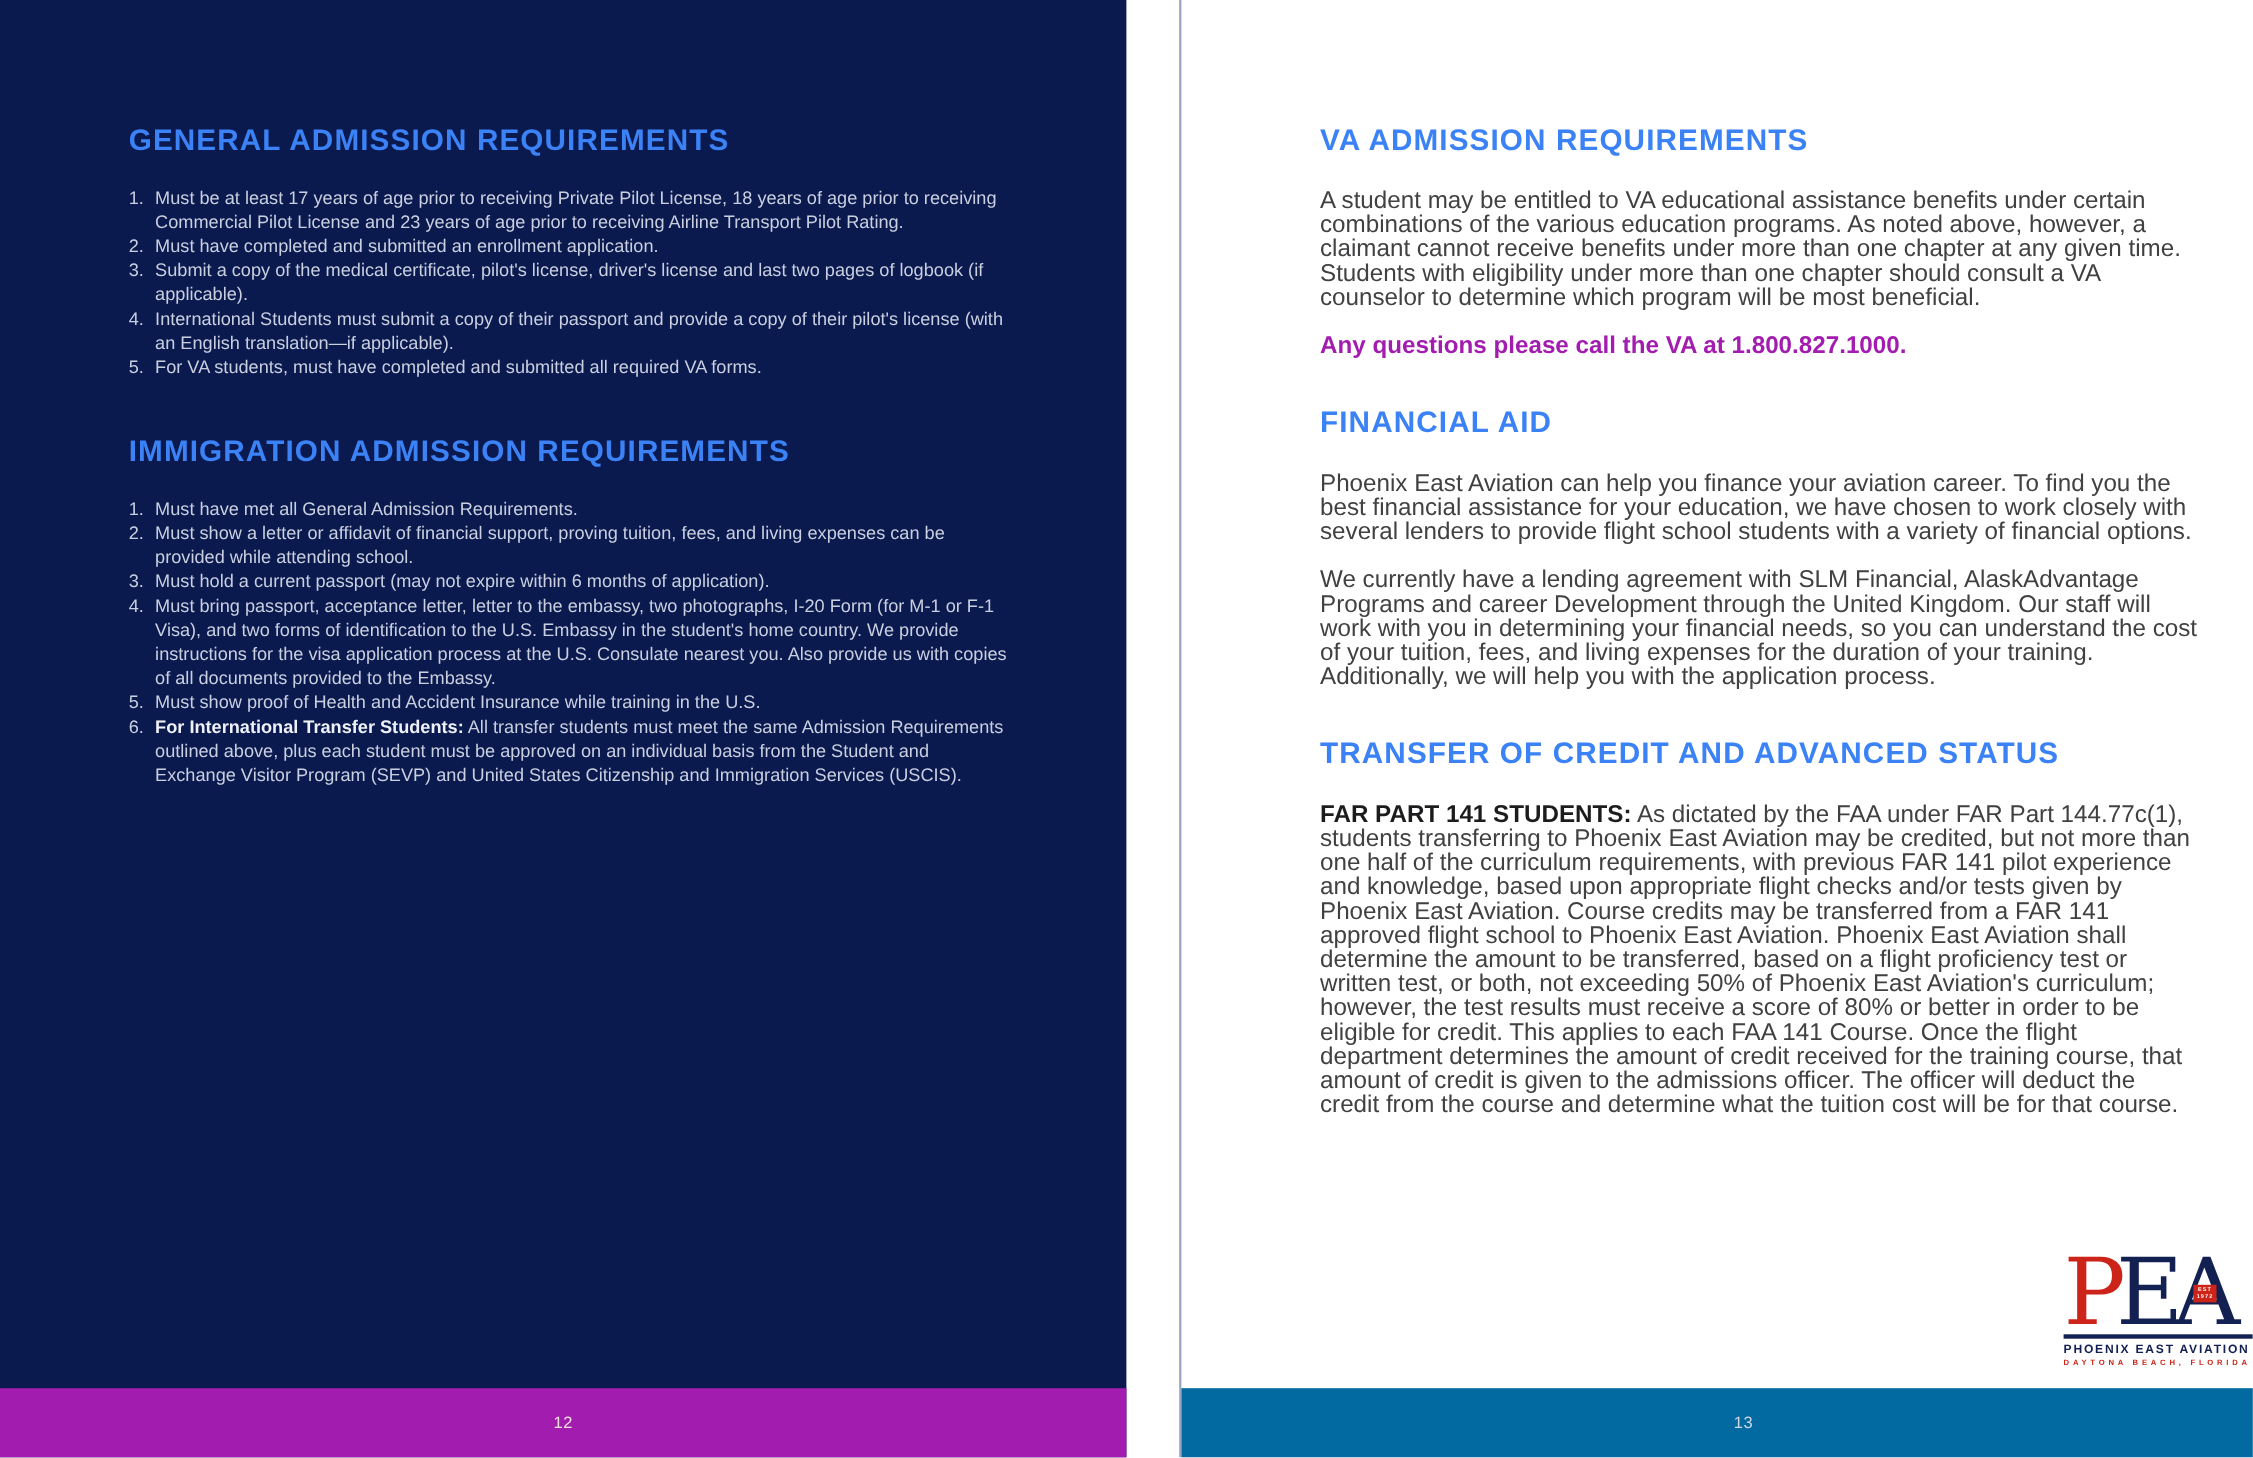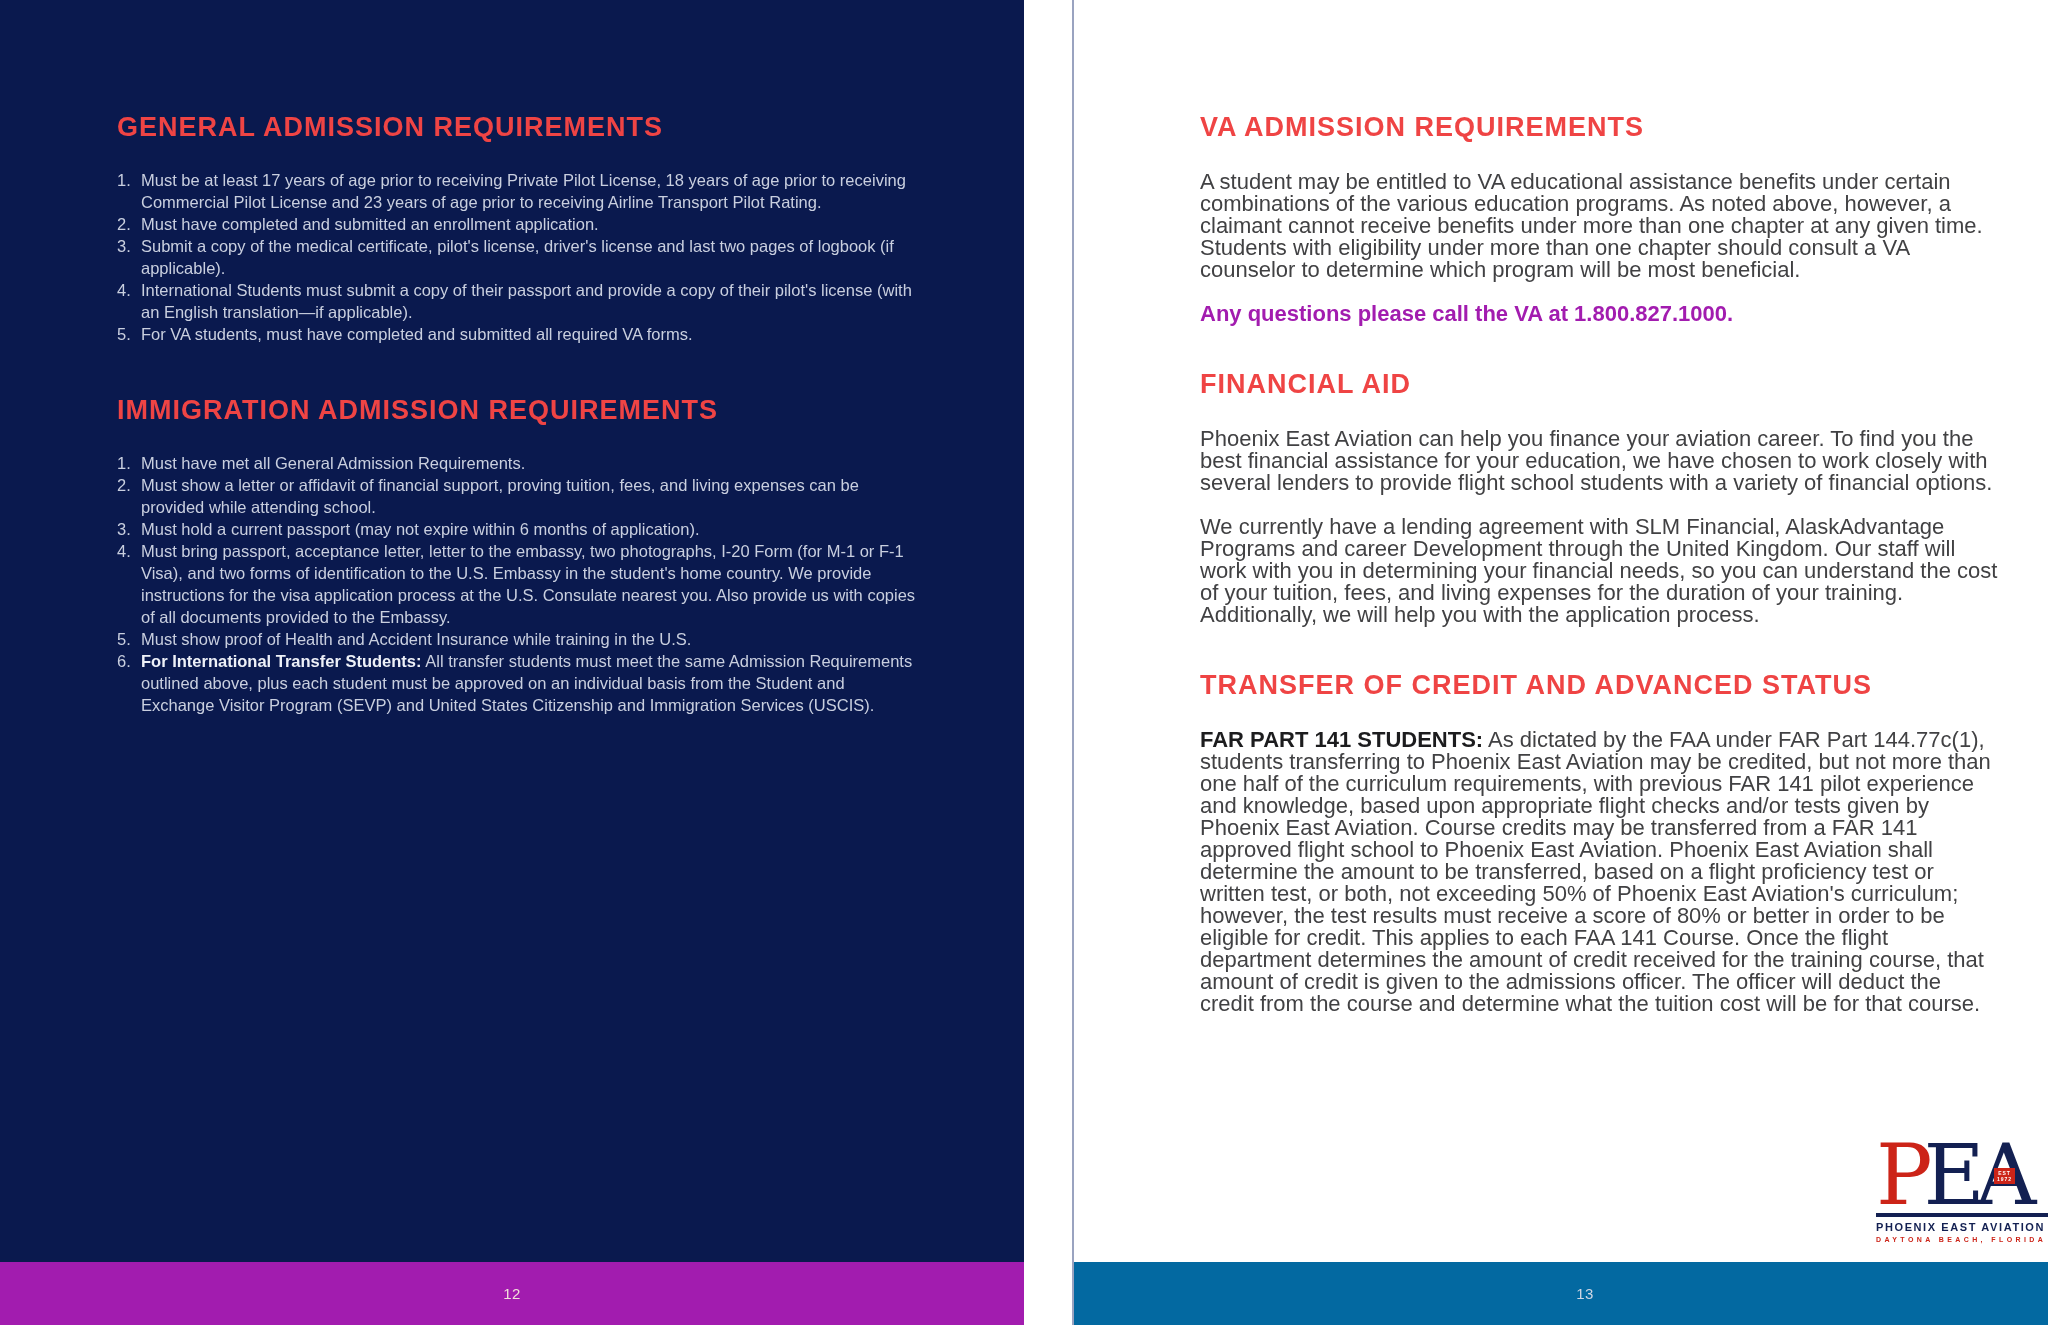--- a/index.html
+++ b/index.html
@@ -6,21 +6,21 @@
   body { font-family:"Liberation Sans", sans-serif; }
   .spread { position:relative; width:2048px; height:1325px; overflow:hidden; background:#ffffff; }
 
   
   .page { position:absolute; top:0; height:1325px; width:1024px; }
   .page-left  { left:0; background:#0a194e; }
   .page-right { left:1072px; background:#ffffff; border-left:2px solid #9aa3c0; }
 
   
   .content-left { position:absolute; left:117px; top:112px; width:800px; }
-  h2.sect { font-size:27px; font-weight:600; letter-spacing:1px; color:#ef4444; }
+  h2.sect { font-size:27px; font-weight:600; letter-spacing:1px; color:#3b82f6; }
   .content-left h2.sect { margin-bottom:26px; }
   .content-left h2.sect.second { margin-top:50px; }
 
   ol.reqs { list-style:none; }
   ol.reqs li { position:relative; padding-left:24px; font-size:16.5px; line-height:22px; color:#c9cfdf; }
   ol.reqs li .num { position:absolute; left:0; top:0; }
   ol.reqs li .lead { font-weight:700; color:#eef1f8; }
 
   
   .content-right { position:absolute; left:126px; top:112px; width:800px; }

